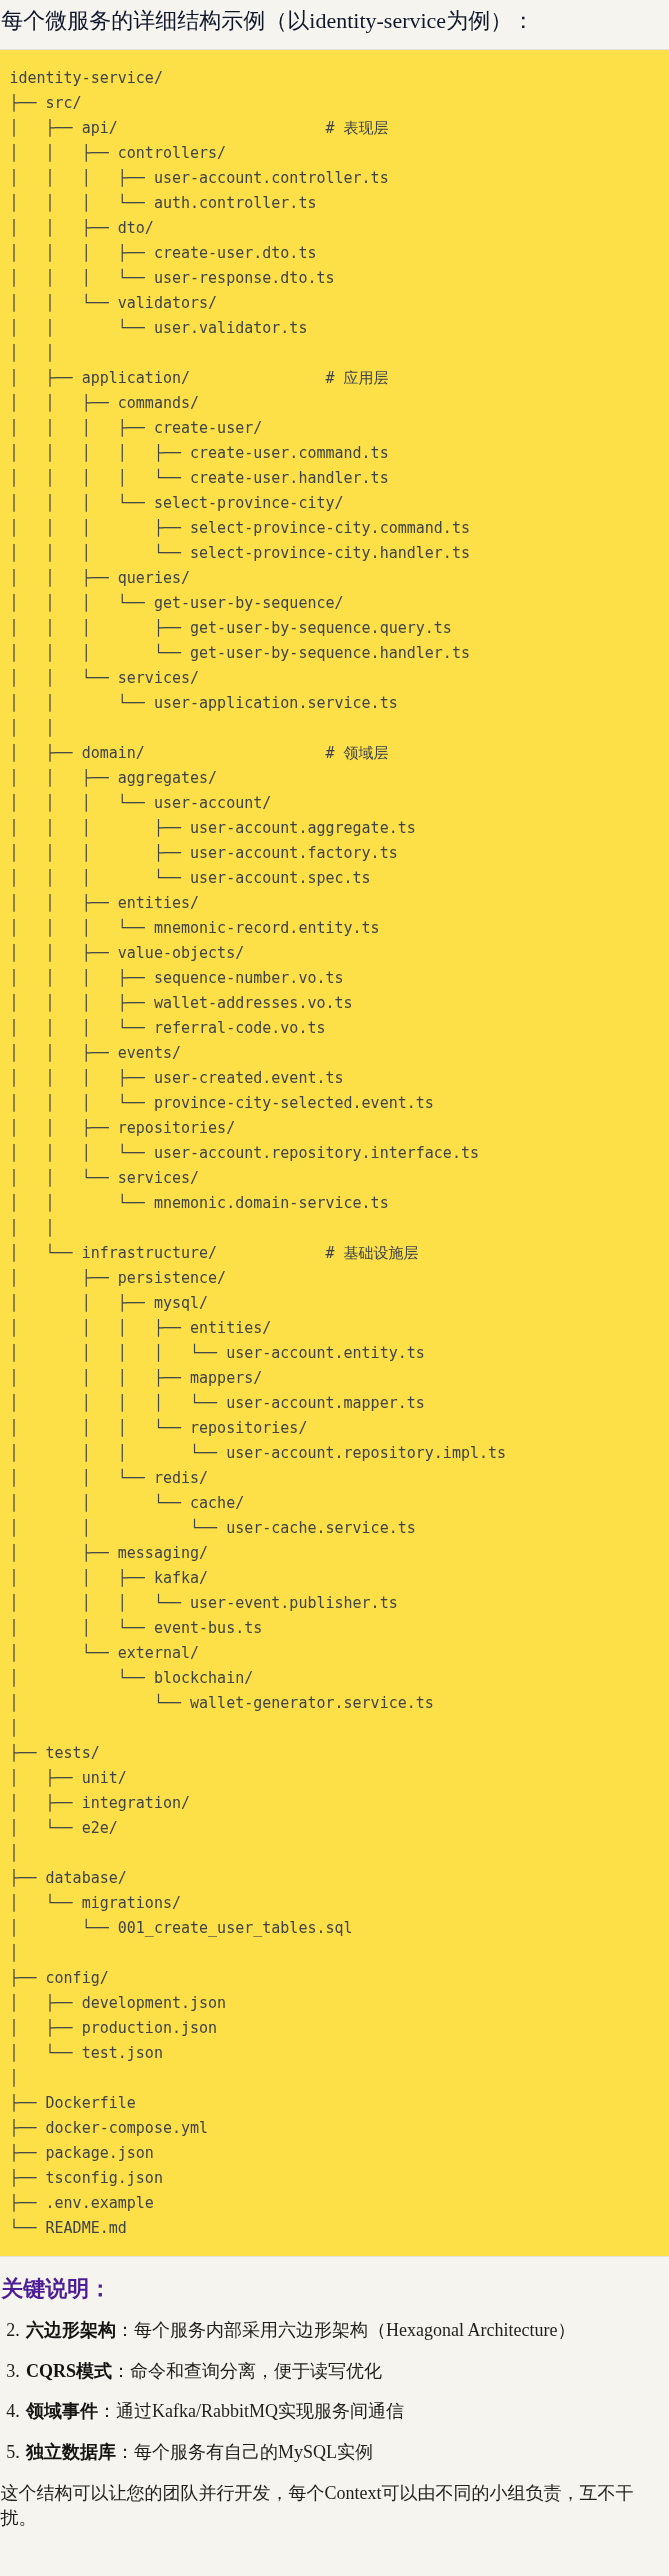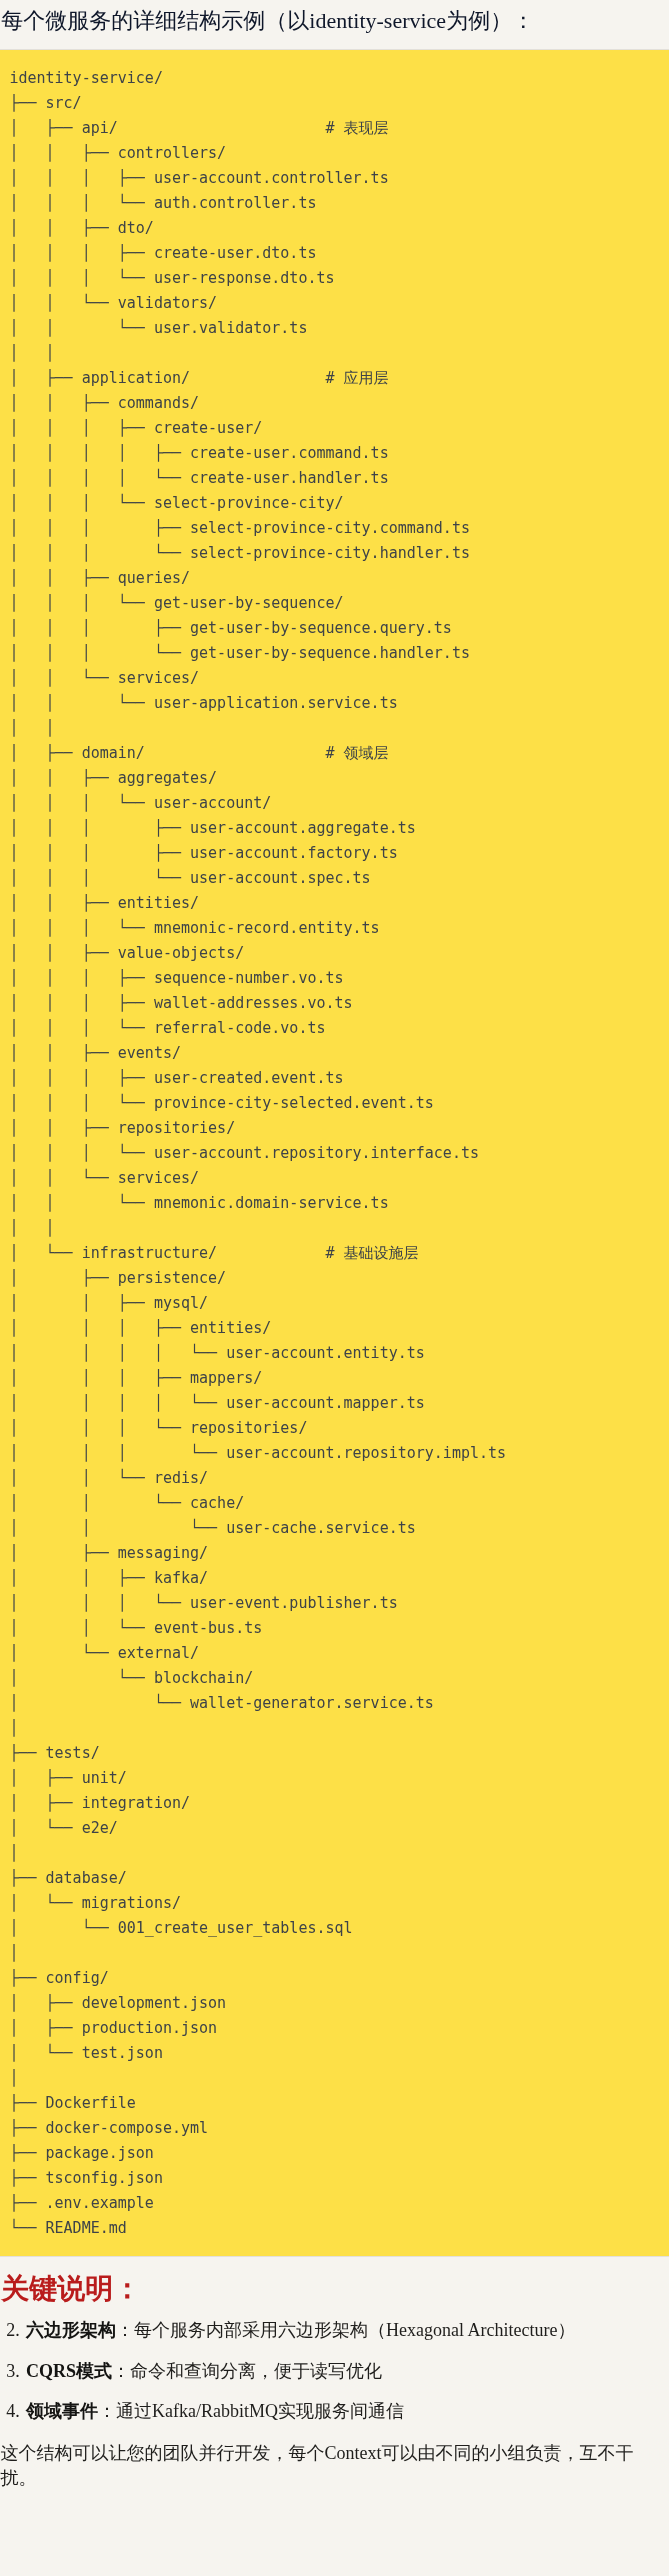--- a/index.html
+++ b/index.html
@@ -33,25 +33,25 @@
   }
   .tree {
     margin: 0;
     font-family: "DejaVu Sans Mono", monospace;
     font-size: 15px;
     line-height: 25px;
     color: #3e4348;
     white-space: pre;
   }
   .notes-heading {
-    font-size: 28px;
+    font-size: 22px;
     font-weight: bold;
     line-height: 29px;
     margin: 16.3px 0 0 1.3px;
-    color: #b91c1c;
+    color: #4c1d95;
   }
   .note-item {
     font-size: 18px;
     line-height: 25px;
     margin: 15.6px 0 0 6.3px;
   }
   .note-num {
     margin-right: 6.3px;
   }
   .note-term {
@@ -163,18 +163,19 @@
 
   <h3 class="notes-heading">关键说明：</h3>
 
 
   <div class="note-item"><span class="note-num">2.</span><span class="note-term">六边形架构</span><span class="note-sep">：</span><span class="note-desc">每个服务内部采用六边形架构（Hexagonal Architecture）</span></div>
 
   <div class="note-item"><span class="note-num">3.</span><span class="note-term">CQRS模式</span><span class="note-sep">：</span><span class="note-desc">命令和查询分离，便于读写优化</span></div>
 
   <div class="note-item"><span class="note-num">4.</span><span class="note-term">领域事件</span><span class="note-sep">：</span><span class="note-desc">通过Kafka/RabbitMQ实现服务间通信</span></div>
 
+  <div class="note-item"><span class="note-num">5.</span><span class="note-term">独立数据库</span><span class="note-sep">：</span><span class="note-desc">每个服务有自己的MySQL实例</span></div>
 
 
   <p class="closing">这个结构可以让您的团队并行开发，每个Context可以由不同的小组负责，互不干扰。</p>
 
 </div>
 
 
 </body></html>

